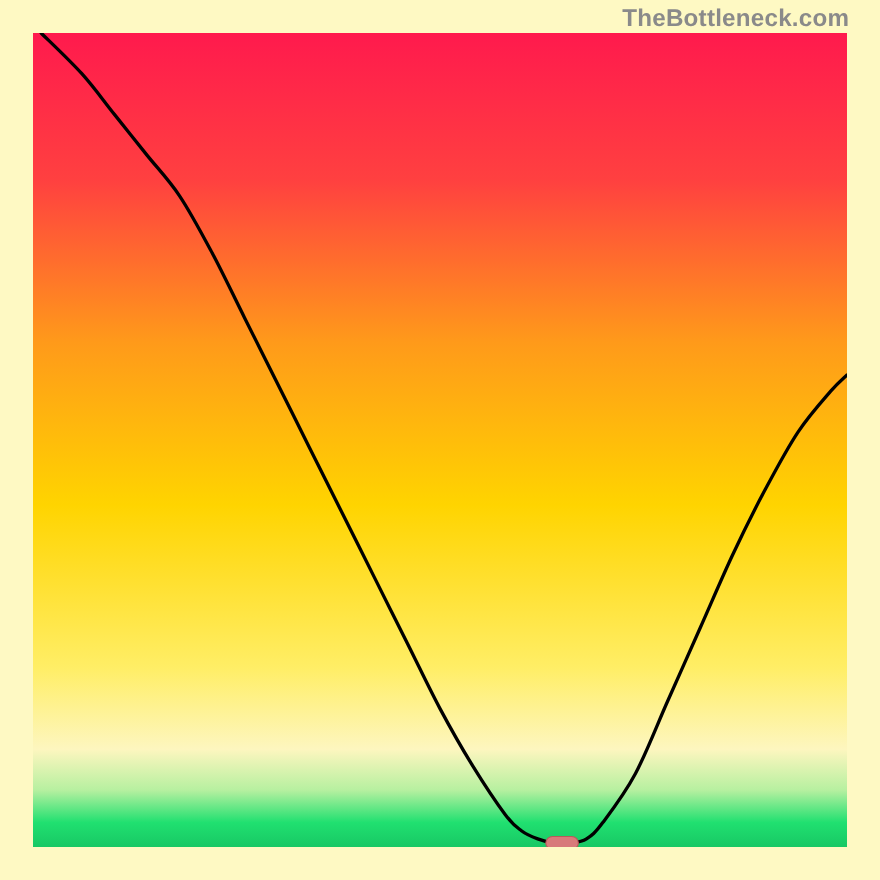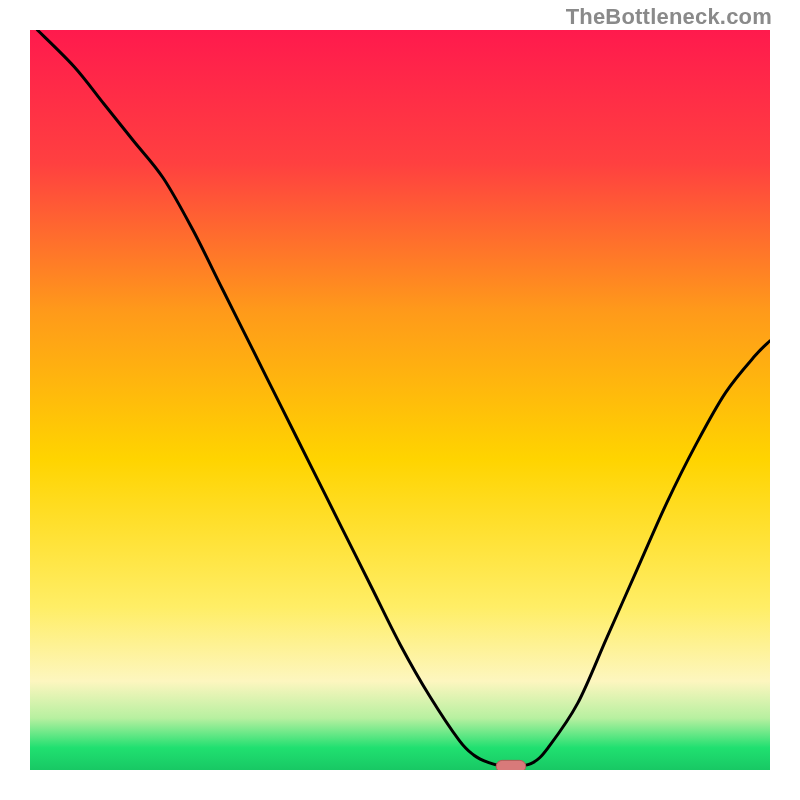--- a/index.html
+++ b/index.html
@@ -9,21 +9,21 @@
     height: 800px;
     background: #000;
     overflow: hidden;
   }
   .frame {
     position: absolute;
     left: 0;
     top: 0;
     width: 800px;
     height: 800px;
-    background: #ffffff;
+    background: #fef9c3;
   }
   .plot {
     position: absolute;
     left: 30px;
     top: 30px;
     width: 740px;
     height: 740px;
   }
   .watermark {
     position: absolute;

